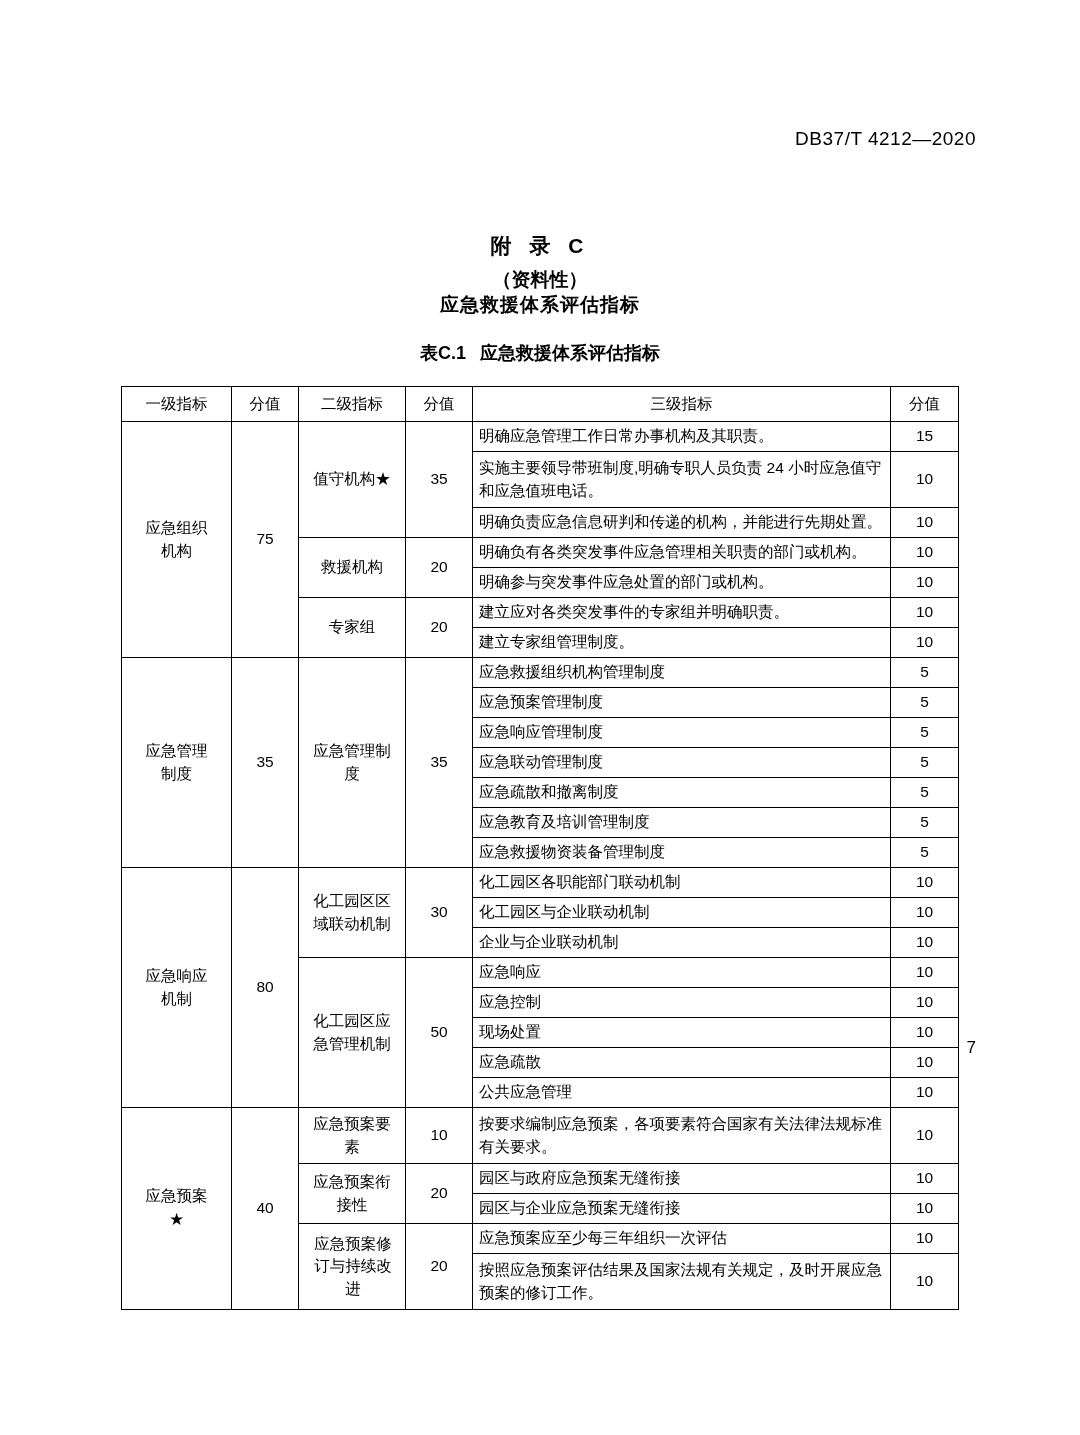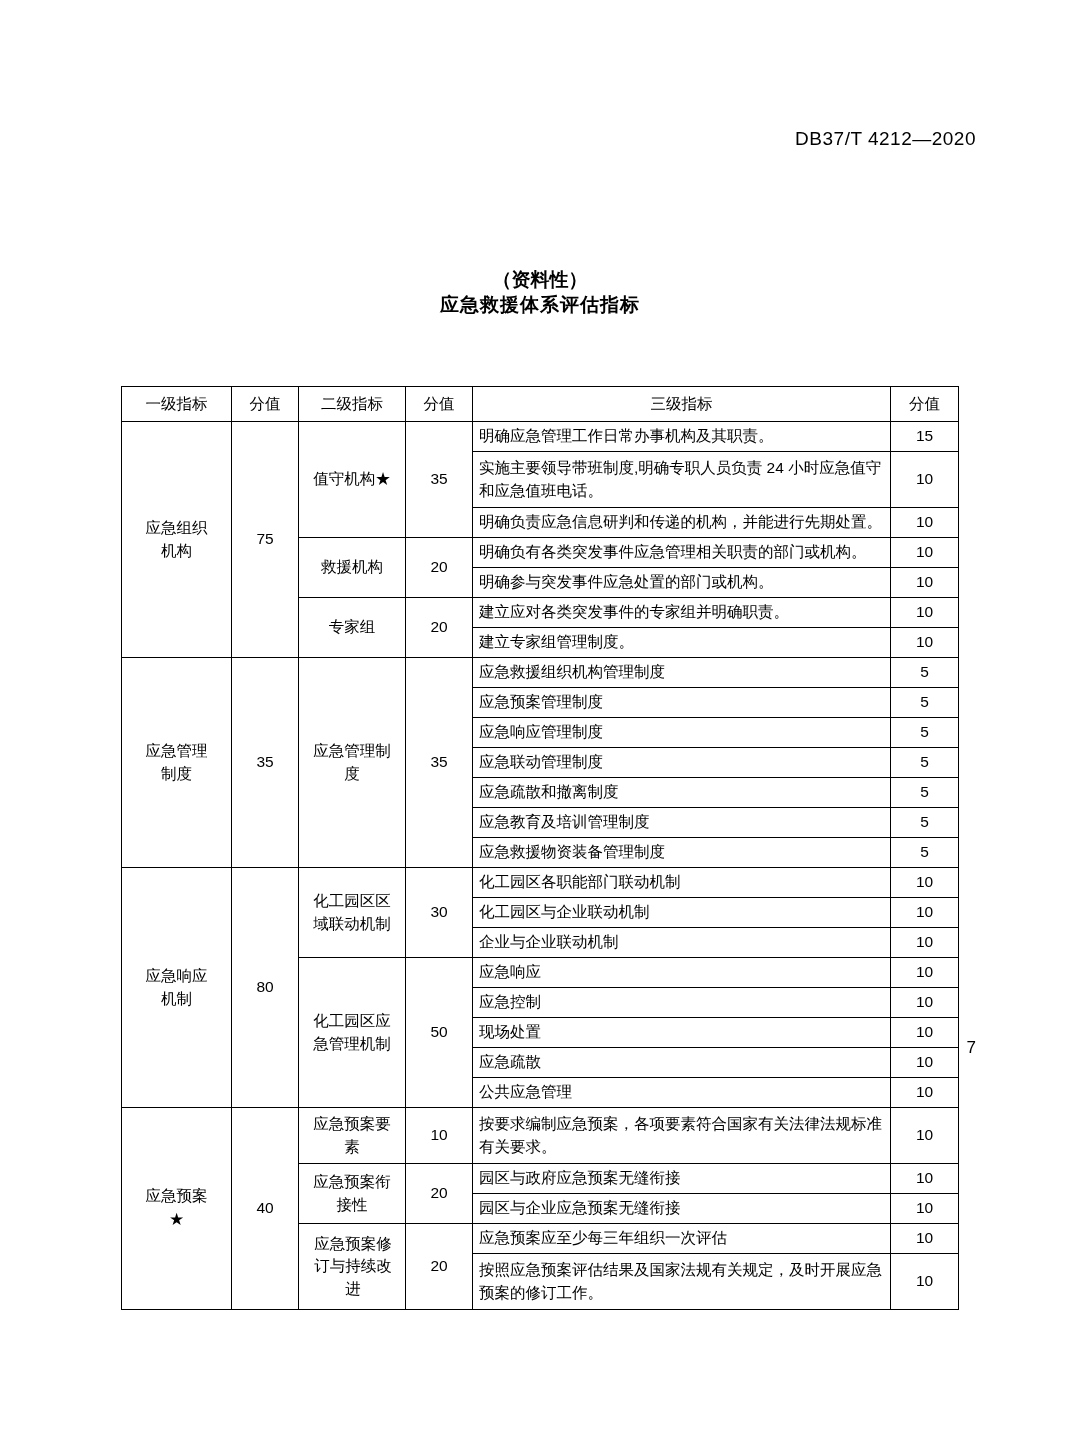--- a/index.html
+++ b/index.html
@@ -126,23 +126,27 @@
     font-size: 17px;
   }
 </style>
 </head>
 <body>
 
 <div class="page">
 
   <div class="header-code">DB37/T 4212—2020</div>
 
+  <div class="annex-title">附 录 C</div>
   <div class="annex-sub">（资料性）</div>
   <div class="annex-name">应急救援体系评估指标</div>
 
+  <div class="table-caption">
+    <span>表C.1</span><span class="cap-gap"></span><span>应急救援体系评估指标</span>
+  </div>
 
   <div class="table-wrap">
     <table class="grid">
       <thead>
         <tr>
           <td class="c-l1">一级指标</td>
           <td class="c-s1">分值</td>
           <td class="c-l2">二级指标</td>
           <td class="c-s2">分值</td>
           <td class="c-l3" style="text-align:center;">三级指标</td>

